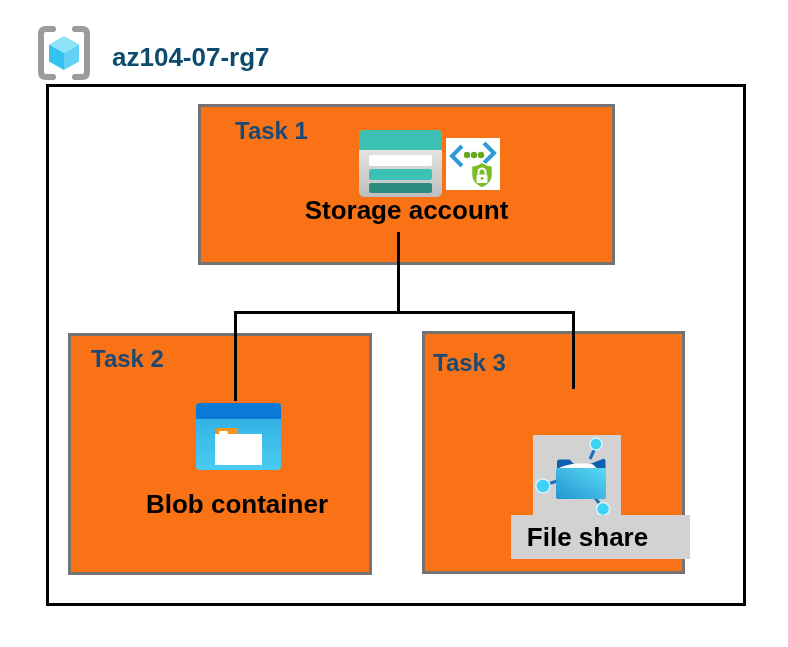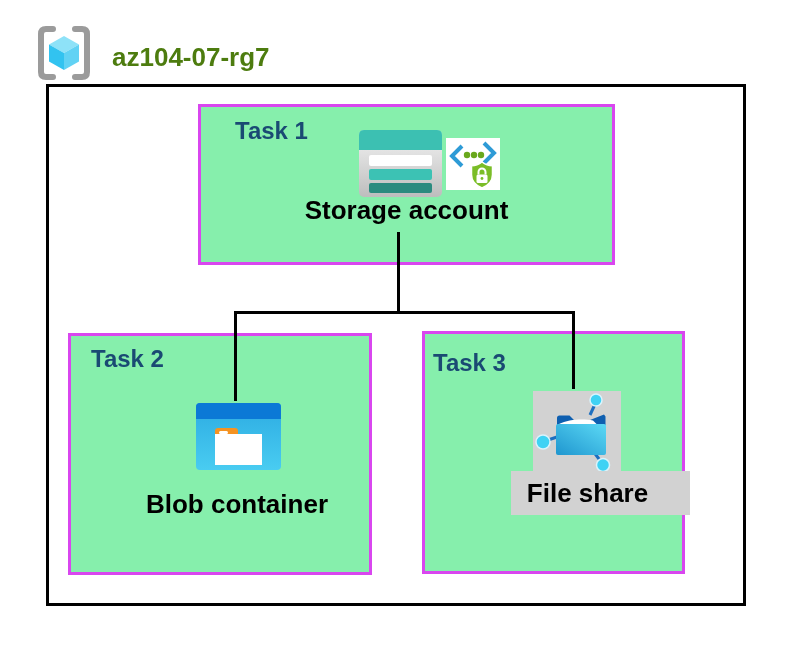--- a/index.html
+++ b/index.html
@@ -2,27 +2,27 @@
 <html><head>
 <meta charset="utf-8">
 <style>
   * { margin:0; padding:0; box-sizing:border-box; }
   html,body { background:#ffffff; }
   .canvas {
     position:relative; width:788px; height:647px; background:#ffffff;
     font-family:"Liberation Sans", sans-serif; overflow:hidden;
   }
   .abs { position:absolute; }
-  .rg-title { font-size:26px; font-weight:700; color:#4d7c0f; letter-spacing:0px; }
+  .rg-title { font-size:26px; font-weight:700; color:#0c4a6e; letter-spacing:0px; }
   .outer-box { border:3px solid #000000; background:#ffffff; }
-  .task-box { border:3px solid #d946ef; background:#86efac; }
+  .task-box { border:3px solid #737373; background:#f97316; }
   .task-label { font-size:24px; font-weight:700; color:#1a4a73; }
   .res-label { font-size:26px; font-weight:700; color:#000000; text-align:center; }
   .line { background:#000000; }
-  .grey-badge { background:#d2d2d2; }
+  .grey-badge { background:#d2d2d2;margin-top:44px; }
   .fileshare-label {
     font-size:26px; font-weight:700; color:#000000; text-align:center;
     line-height:44px; padding-right:26px;
   }
   svg { display:block; }
 </style>
 </head>
 <body>
 
 <div class="canvas">

